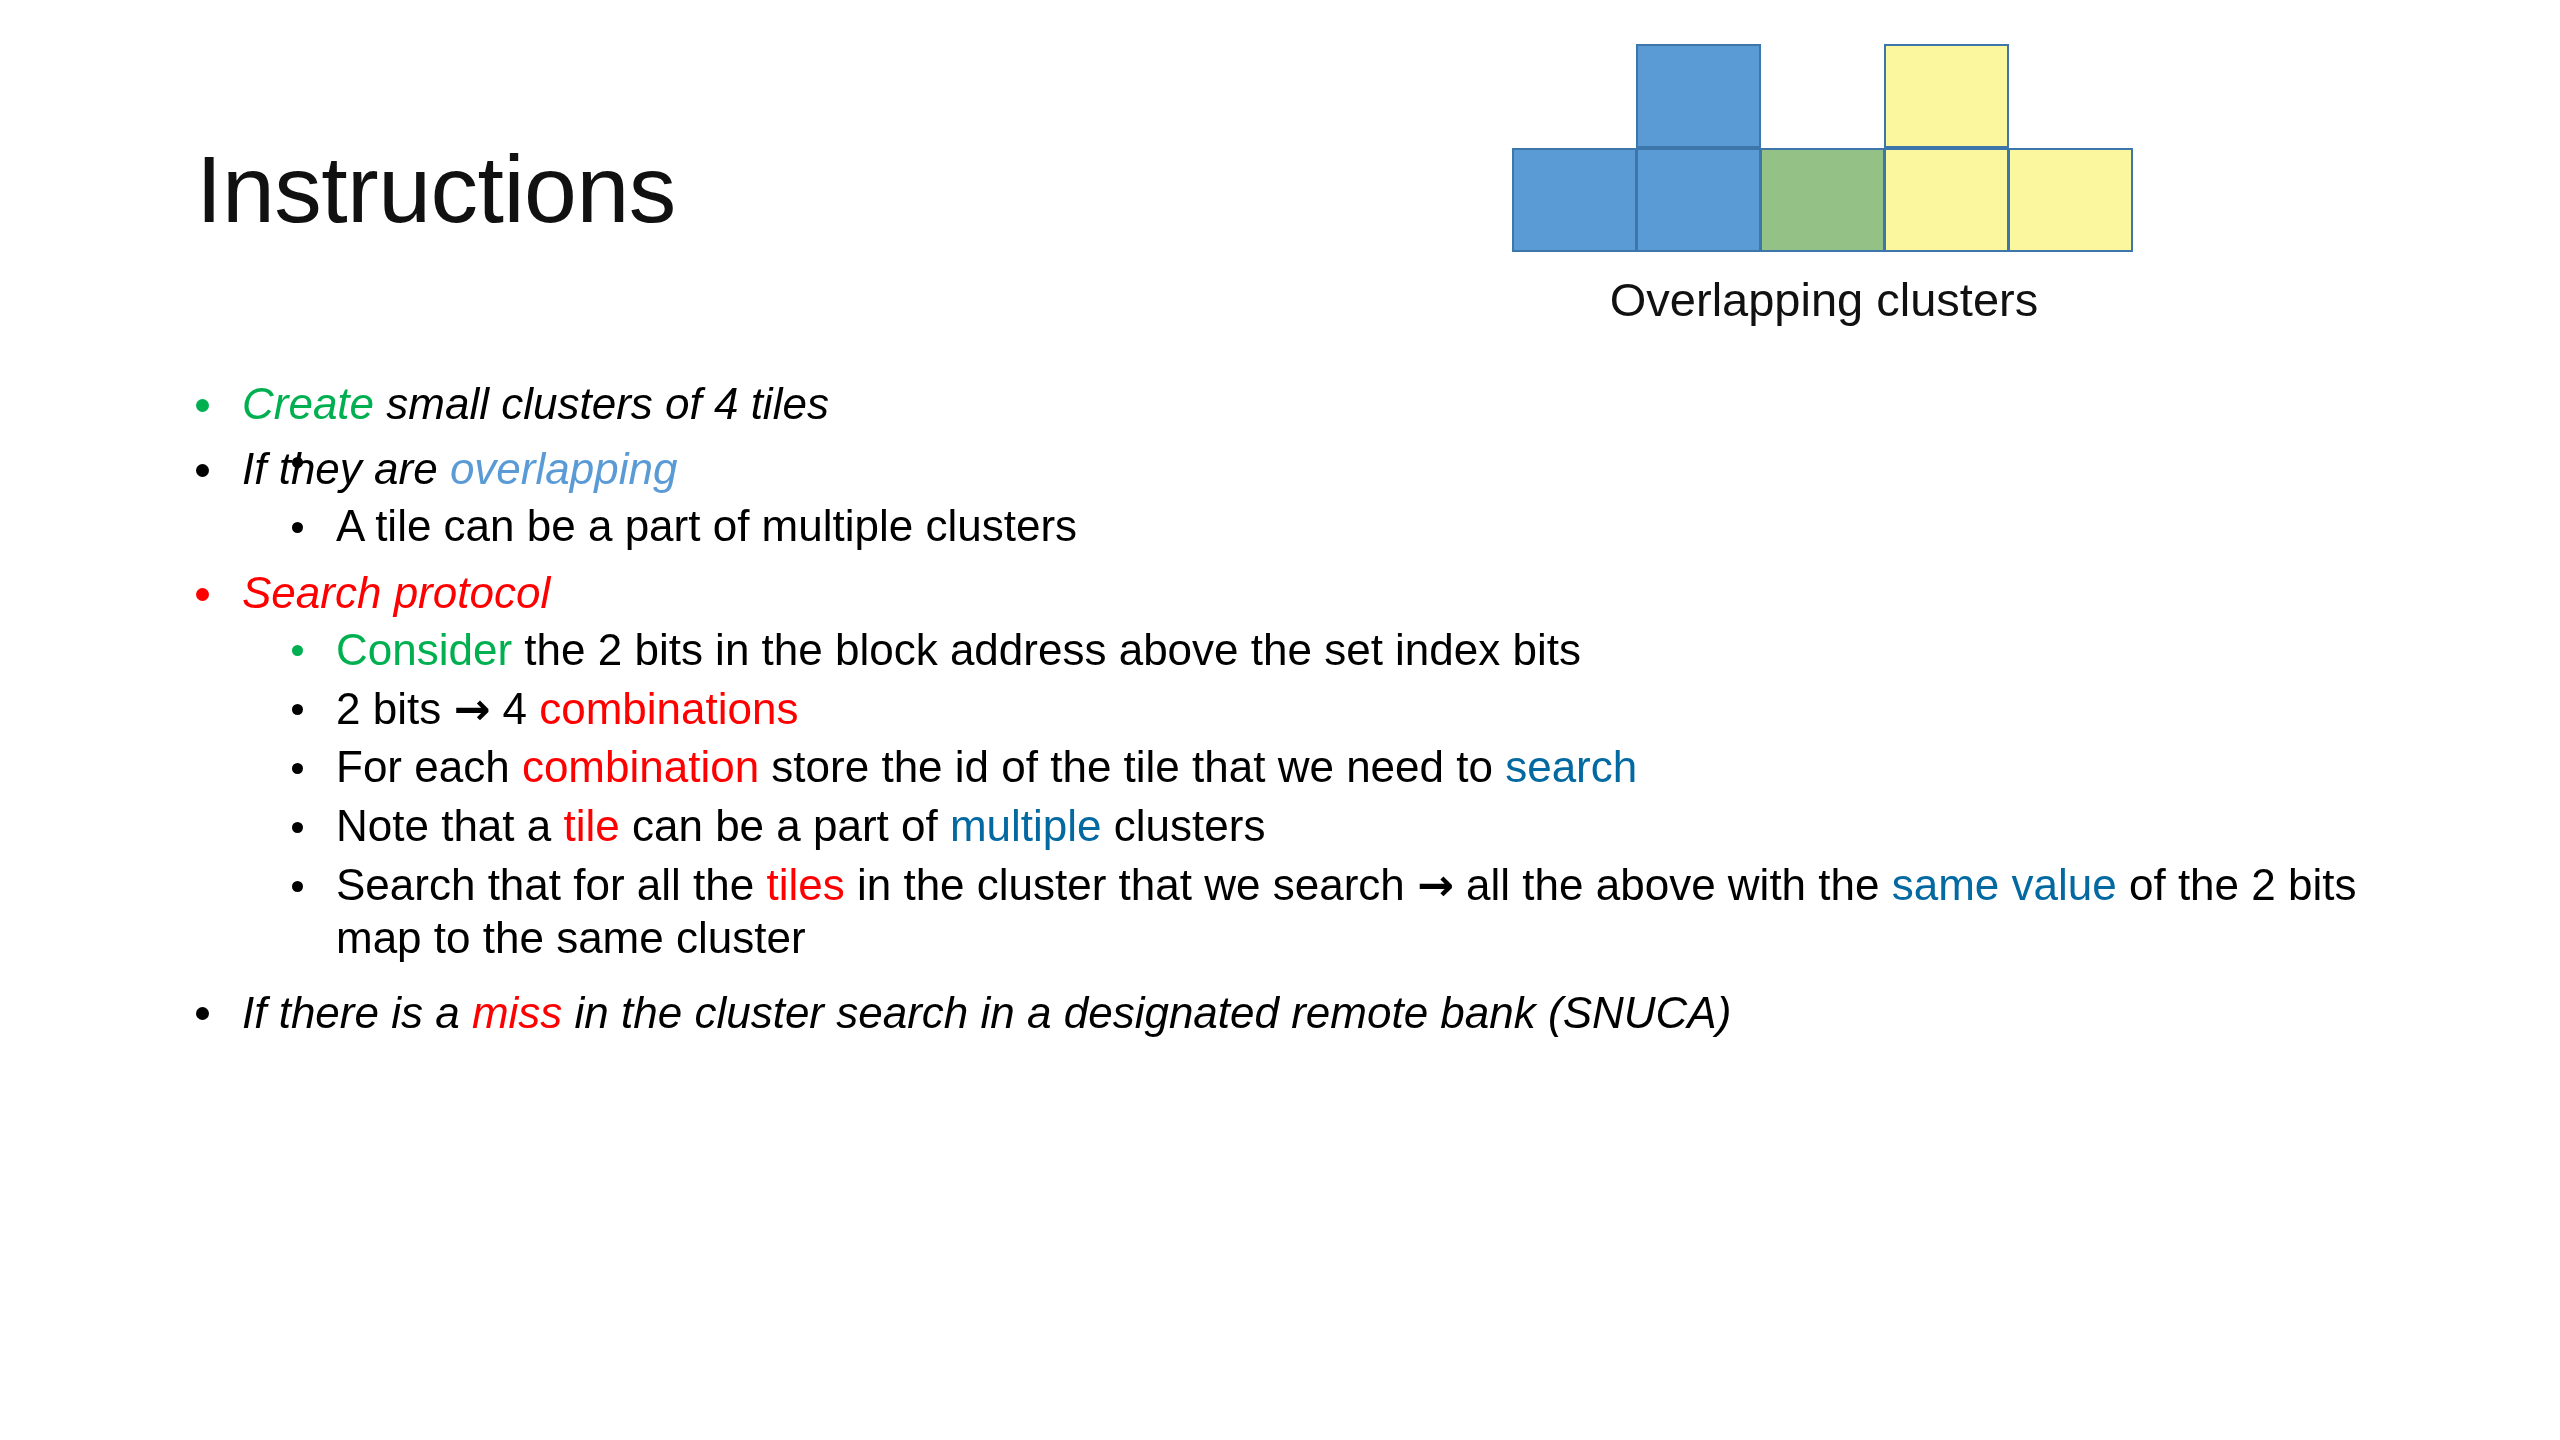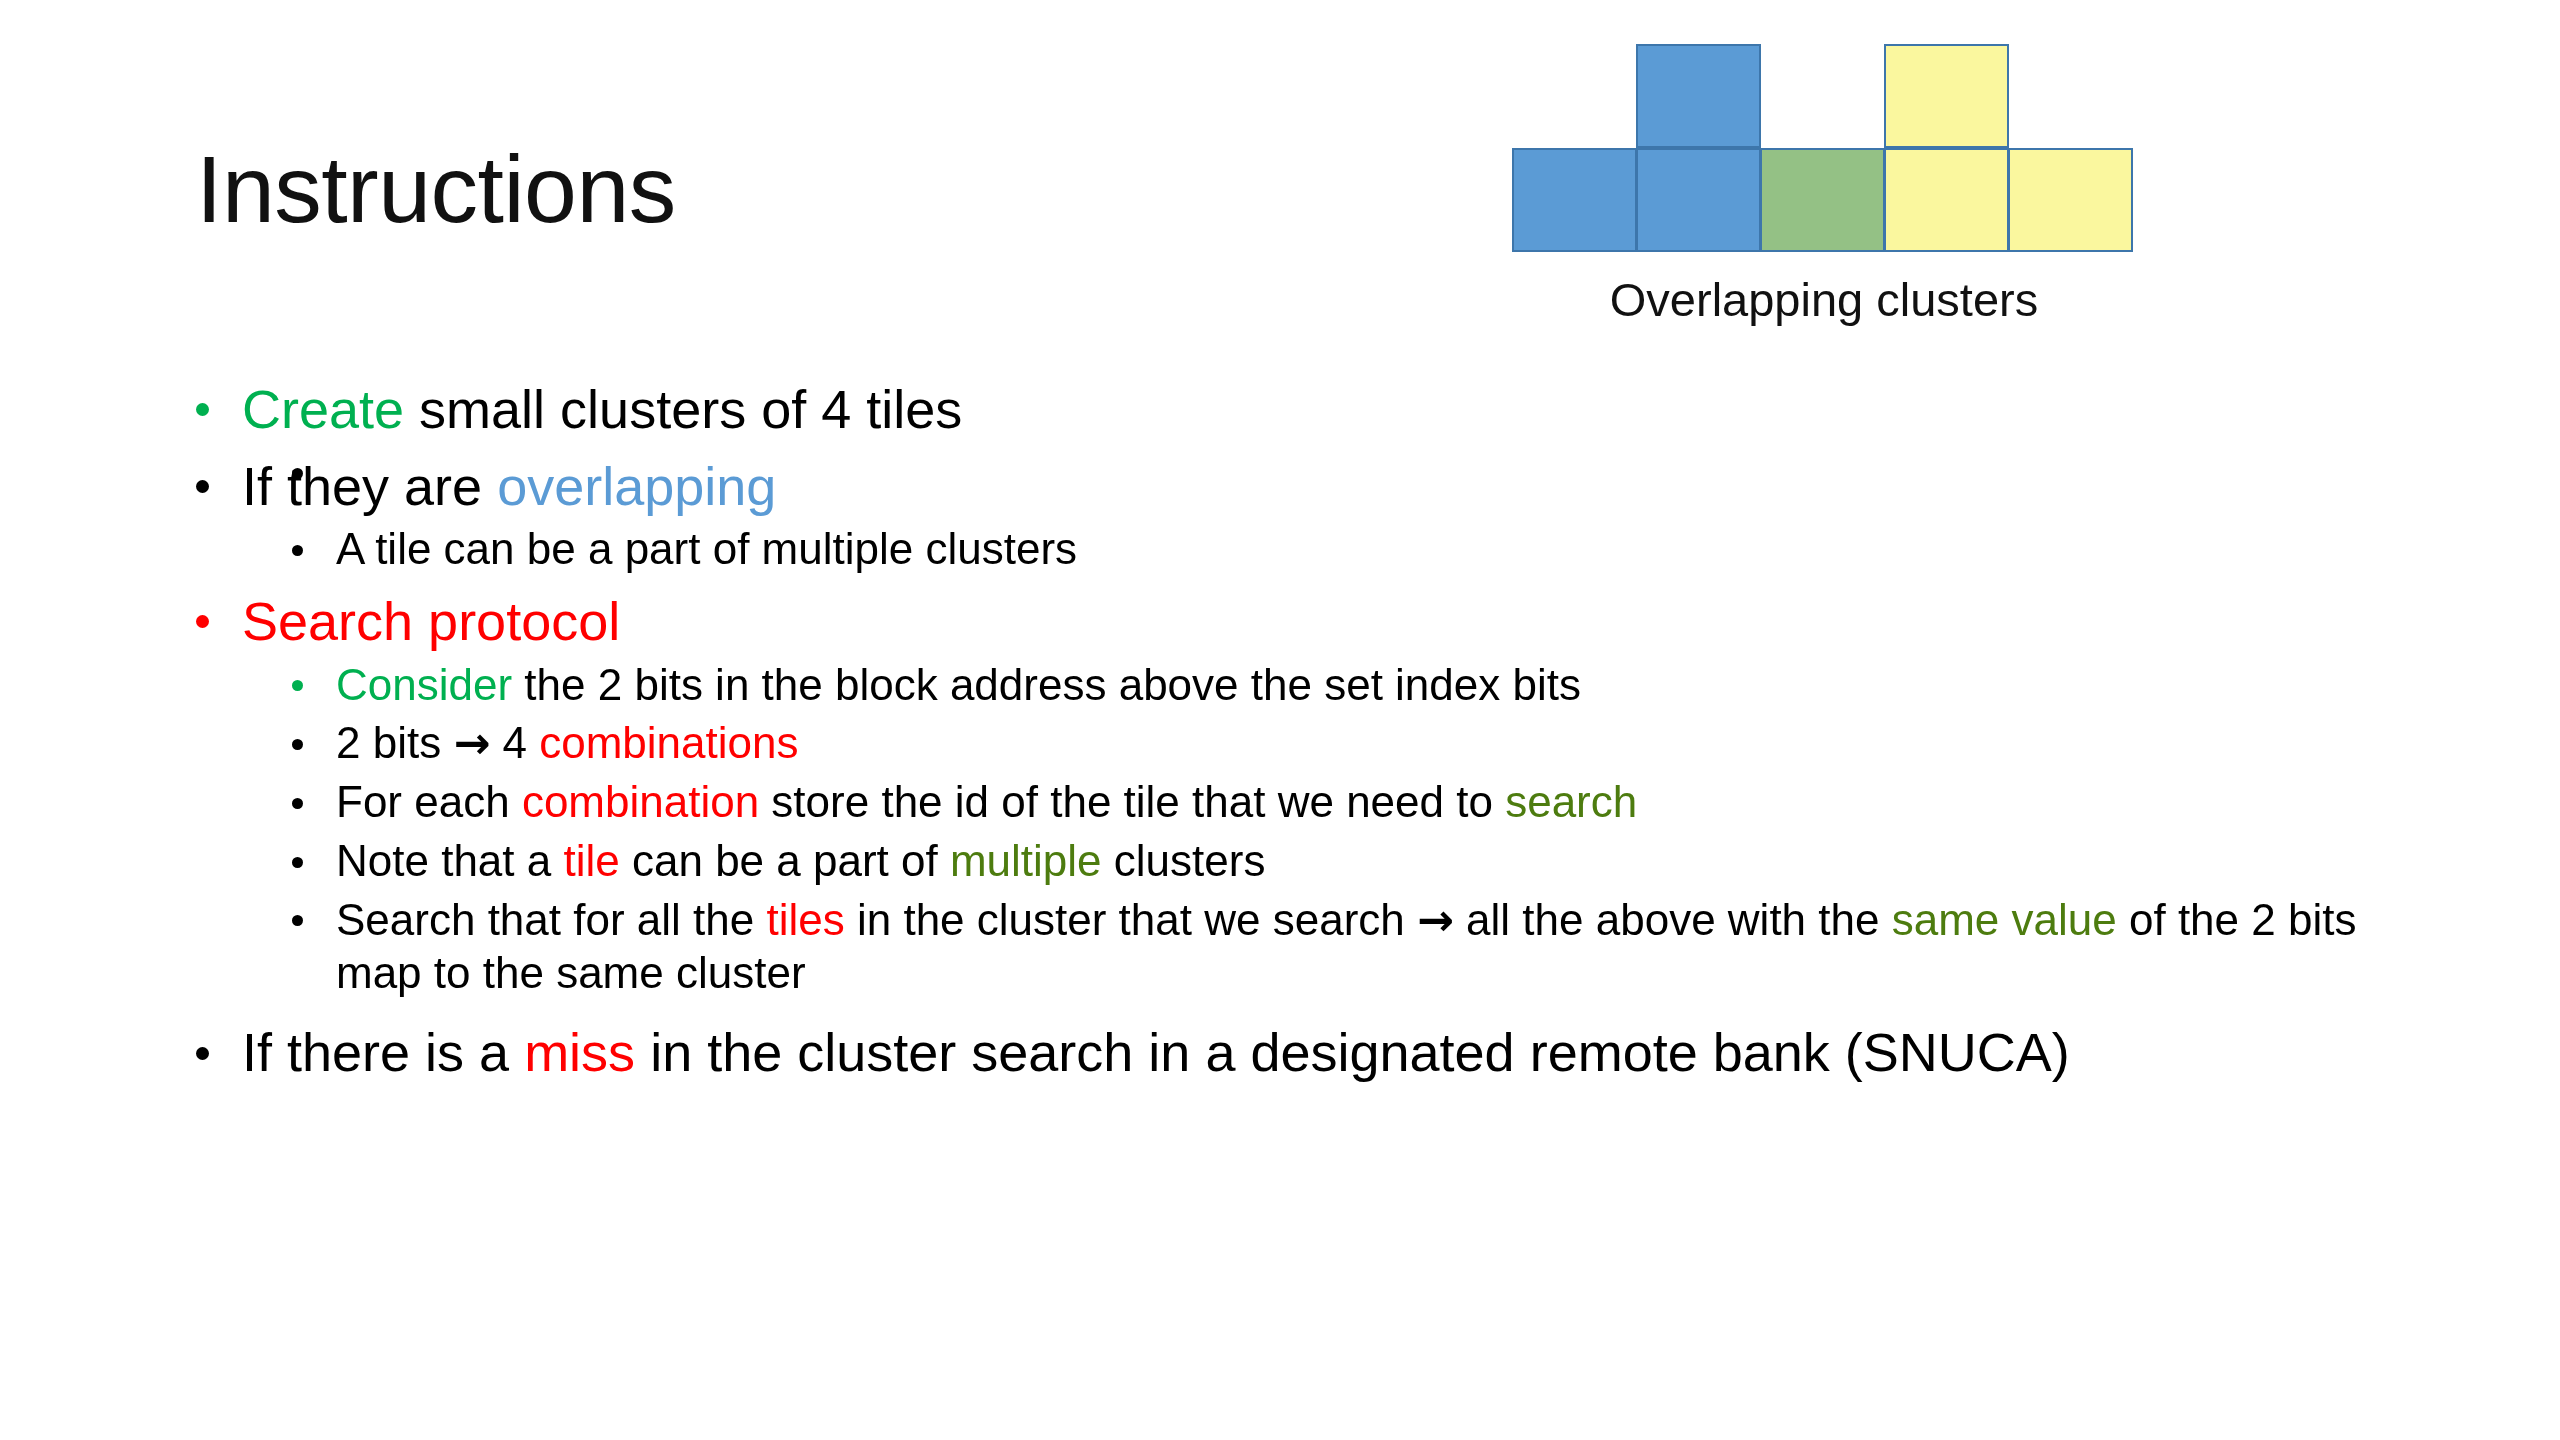--- a/index.html
+++ b/index.html
@@ -93,23 +93,24 @@
 
   .bullet {
     position: relative;
     display: block;
     box-sizing: border-box;
   }
 
   
   .lvl1 {
     padding-left: 52px;
-    font-size: 54px;
+    font-size: 44px;
     line-height: 1.16;
     margin-bottom: 6px;
+    font-style: italic;
   }
   
   .lvl2 {
     padding-left: 146px;
     font-size: 44px;
     line-height: 1.20;
     margin-bottom: 6px;
   }
 
   .dot {
@@ -132,21 +133,21 @@
 
   .dot.green { background: #00B050; }
   .dot.red   { background: #FF0000; }
 
   .txt { display: inline; }
 
   
   .c-green     { color: #00B050; }
   .c-red       { color: #FF0000; }
   .c-blue-lite { color: #5B9BD5; }
-  .c-blue-dark { color: #4d7c0f; }
+  .c-blue-dark { color: #0369a1; }
 
   .arrow {
     font-family: "DejaVu Sans", sans-serif;
     font-weight: 700;
   }
 
   
   .gap-sm { margin-bottom: 14px; }
   .gap-md { margin-bottom: 22px; }
   .wrap   { max-width: 2210px; }

